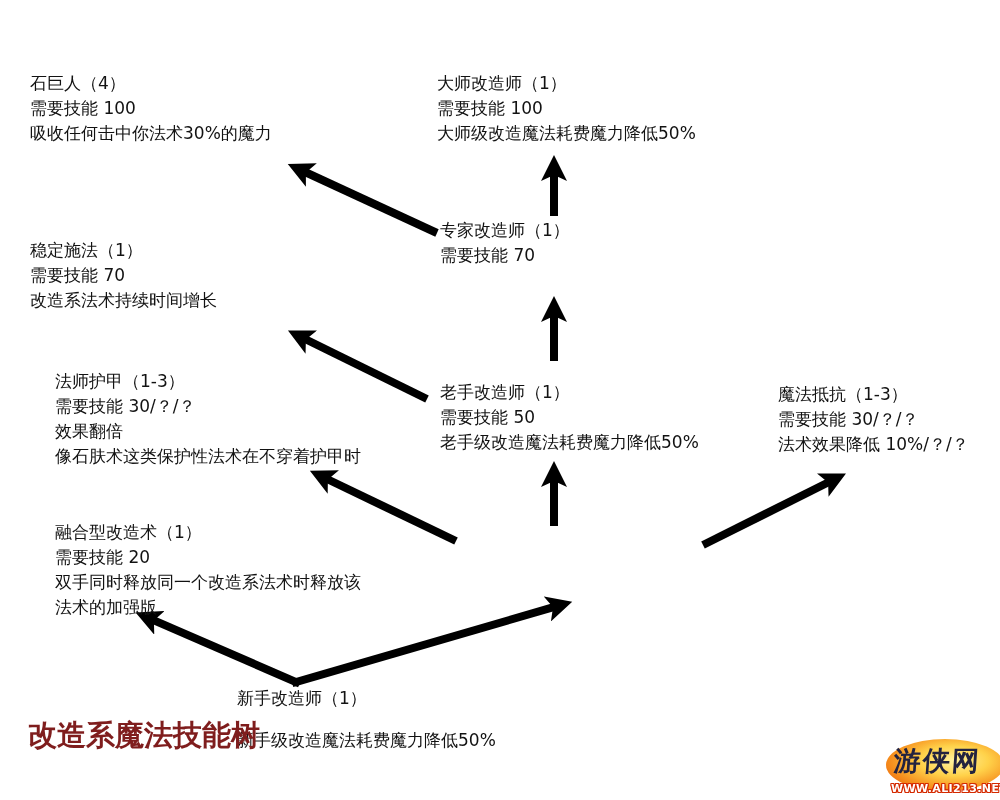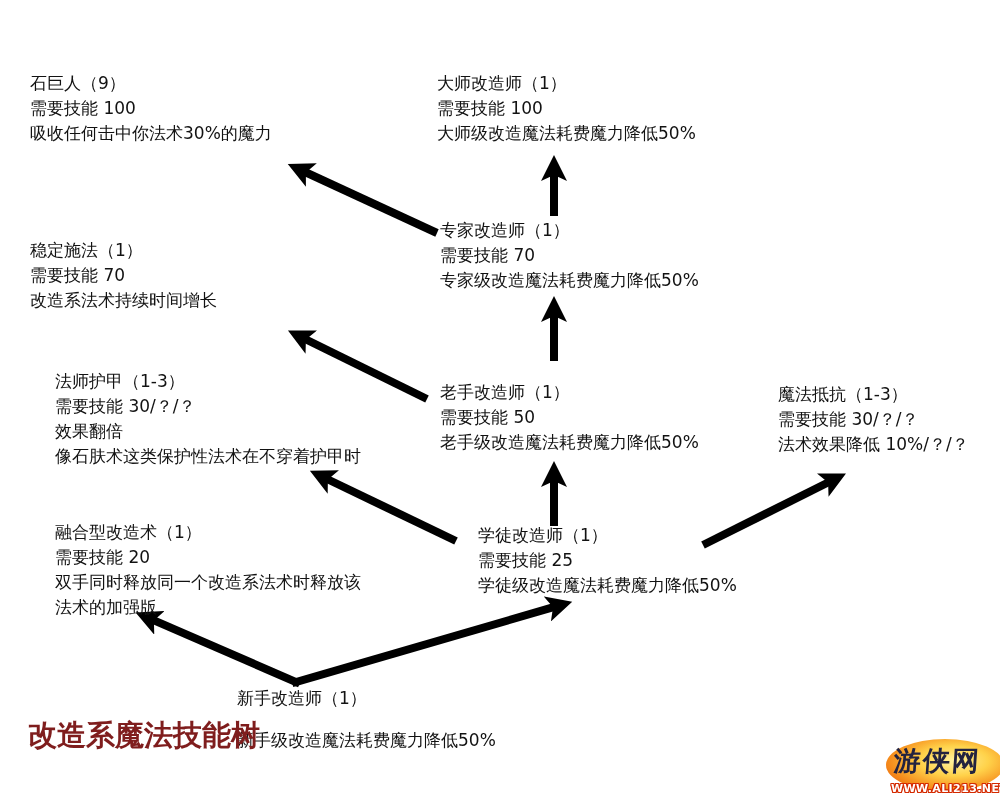--- a/index.html
+++ b/index.html
@@ -73,41 +73,40 @@
     <line x1="427" y1="399" x2="305" y2="339" stroke="#000" stroke-width="8" marker-end="url(#ah)"></line>
     <line x1="554" y1="361" x2="554" y2="315" stroke="#000" stroke-width="8" marker-end="url(#ah)"></line>
     <line x1="456" y1="541" x2="327" y2="479" stroke="#000" stroke-width="8" marker-end="url(#ah)"></line>
     <line x1="554" y1="526" x2="554" y2="480" stroke="#000" stroke-width="8" marker-end="url(#ah)"></line>
     <line x1="703" y1="545" x2="829" y2="482" stroke="#000" stroke-width="8" marker-end="url(#ah)"></line>
     <line x1="296" y1="682" x2="153" y2="620" stroke="#000" stroke-width="8" stroke-linecap="square" marker-end="url(#ah)"></line>
     <line x1="296" y1="682" x2="554" y2="607" stroke="#000" stroke-width="8" stroke-linecap="square" marker-end="url(#ah)"></line>
   </svg>
 
   <div class="node" style="left:30px; top:71px">
-    <div>石巨人（9）</div>
+    <div>石巨人（4）</div>
     <div>需要技能 100</div>
     <div>吸收任何击中你法术30%的魔力</div>
   </div>
 
   <div class="node" style="left:437px; top:71px">
     <div>大师改造师（1）</div>
     <div>需要技能 100</div>
     <div>大师级改造魔法耗费魔力降低50%</div>
   </div>
 
   <div class="node" style="left:30px; top:238px">
     <div>稳定施法（1）</div>
     <div>需要技能 70</div>
     <div>改造系法术持续时间增长</div>
   </div>
 
   <div class="node" style="left:440px; top:218px">
     <div>专家改造师（1）</div>
     <div>需要技能 70</div>
-    <div>专家级改造魔法耗费魔力降低50%</div>
   </div>
 
   <div class="node" style="left:55px; top:369px">
     <div>法师护甲（1-3）</div>
     <div>需要技能 30/？/？</div>
     <div>效果翻倍</div>
     <div>像石肤术这类保护性法术在不穿着护甲时</div>
   </div>
 
   <div class="node" style="left:440px; top:380px">
@@ -122,25 +121,20 @@
     <div>法术效果降低 10%/？/？</div>
   </div>
 
   <div class="node" style="left:55px; top:520px">
     <div>融合型改造术（1）</div>
     <div>需要技能 20</div>
     <div>双手同时释放同一个改造系法术时释放该</div>
     <div>法术的加强版</div>
   </div>
 
-  <div class="node" style="left:478px; top:523px">
-    <div>学徒改造师（1）</div>
-    <div>需要技能 25</div>
-    <div>学徒级改造魔法耗费魔力降低50%</div>
-  </div>
 
   <div class="node" style="left:237px; top:686px">
     <div>新手改造师（1）</div>
   </div>
   <div class="node" style="left:237px; top:728px">
     <div>新手级改造魔法耗费魔力降低50%</div>
   </div>
 
   <div class="tree-title">改造系魔法技能树</div>
 

